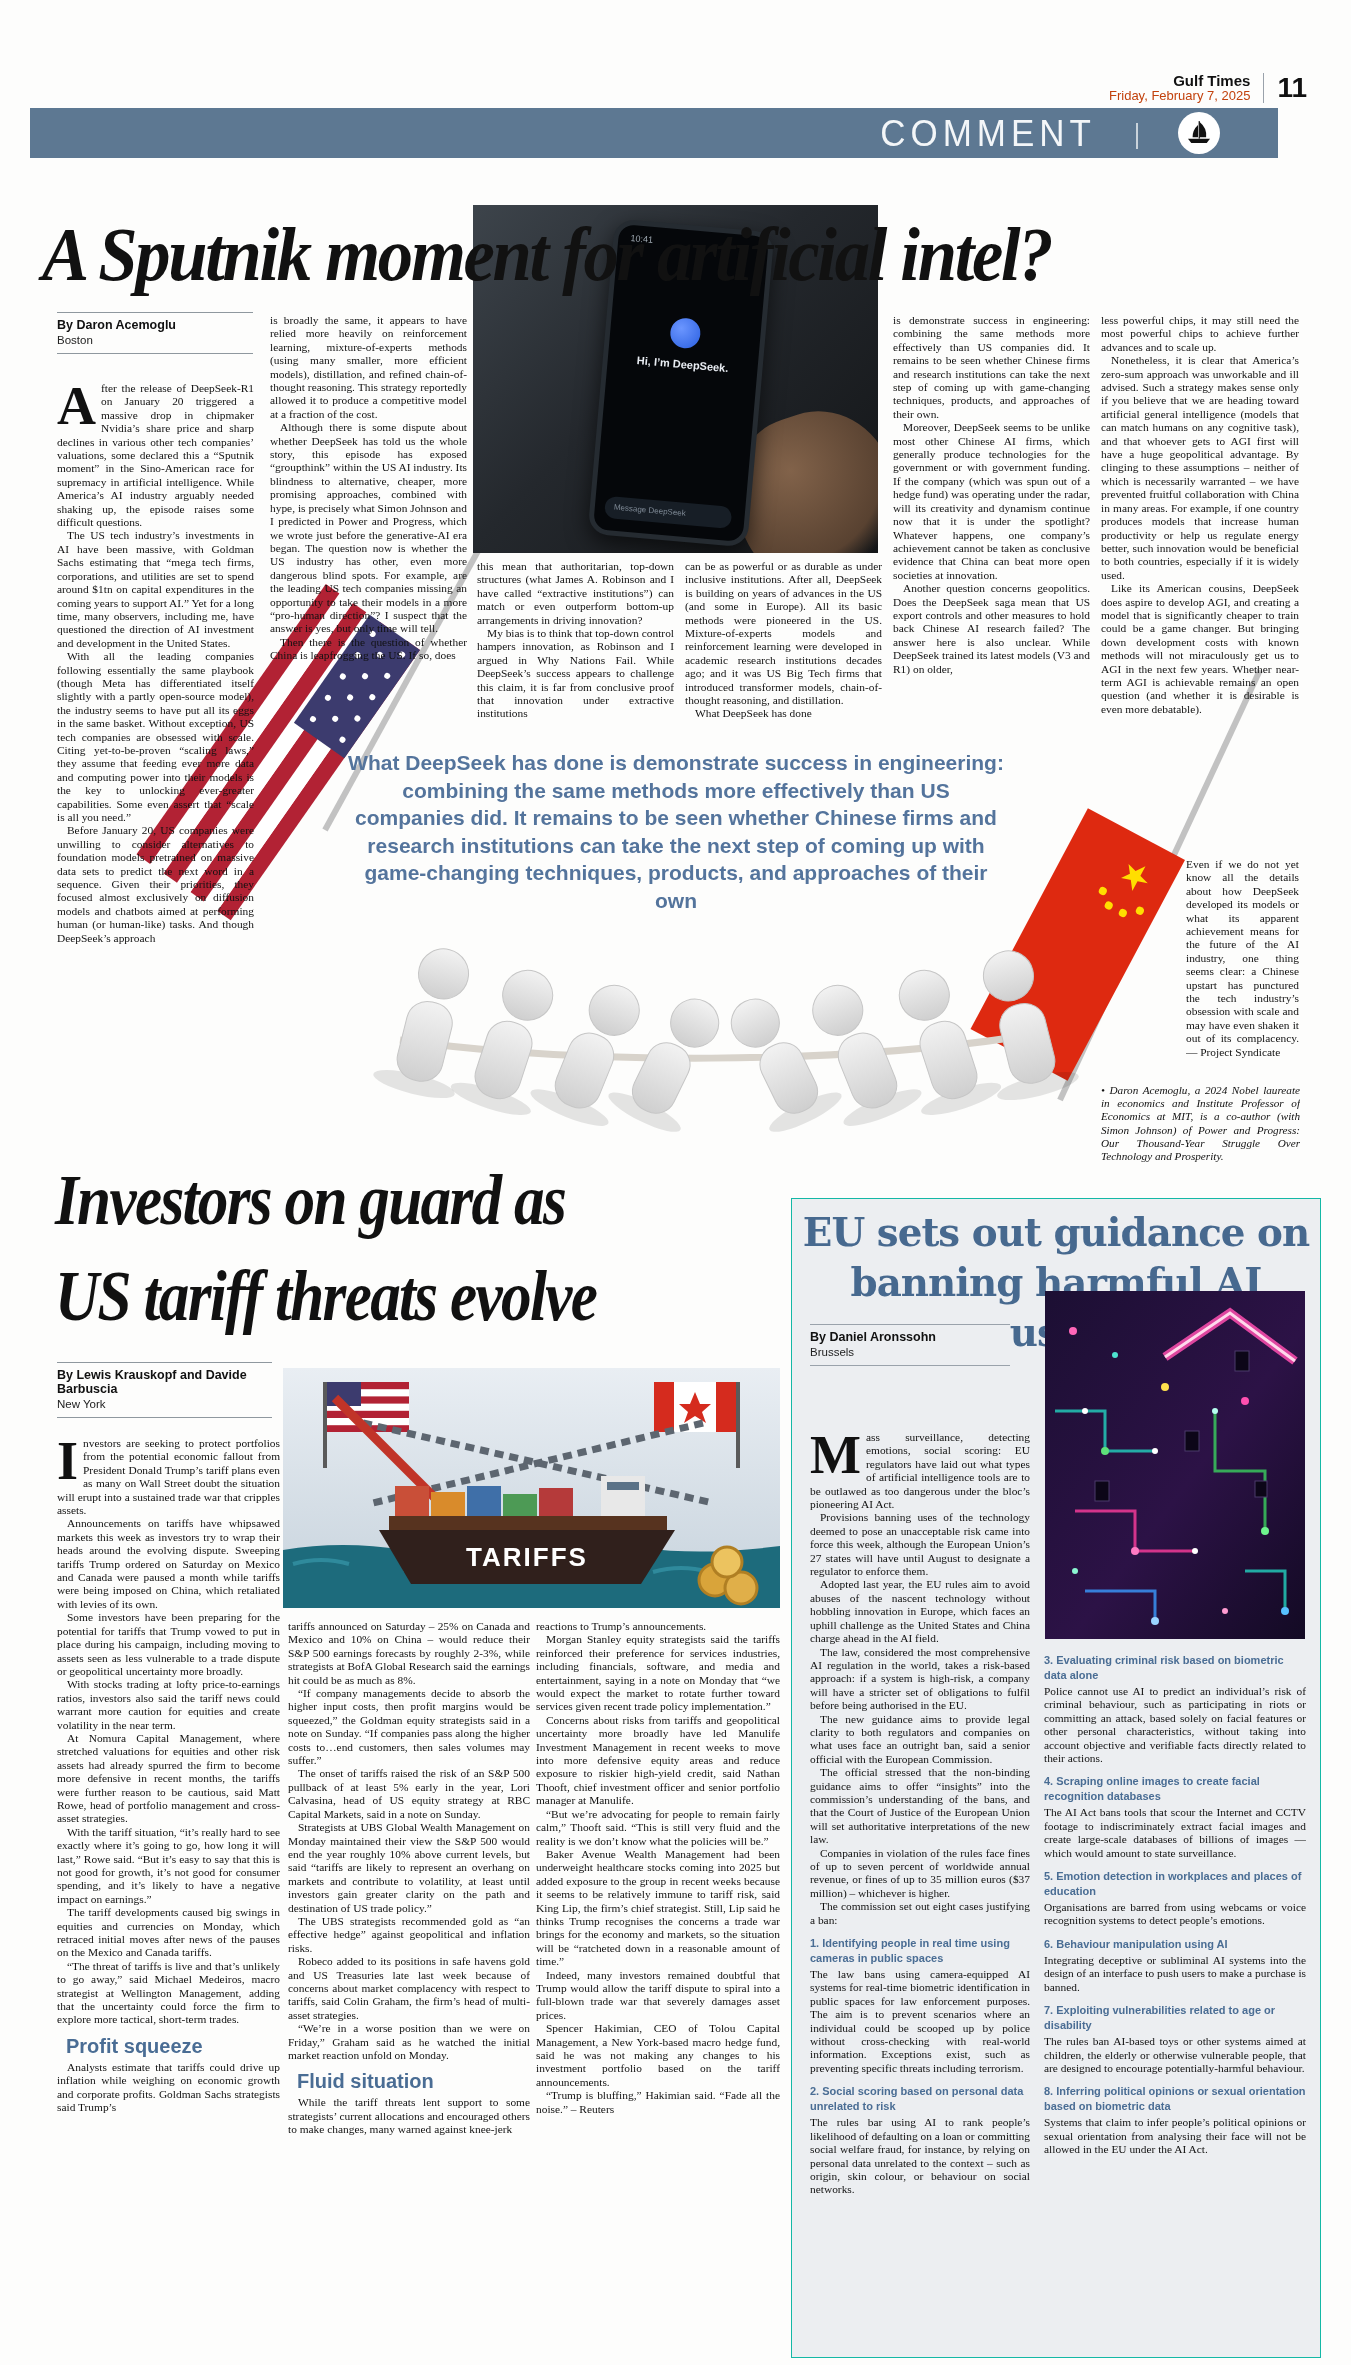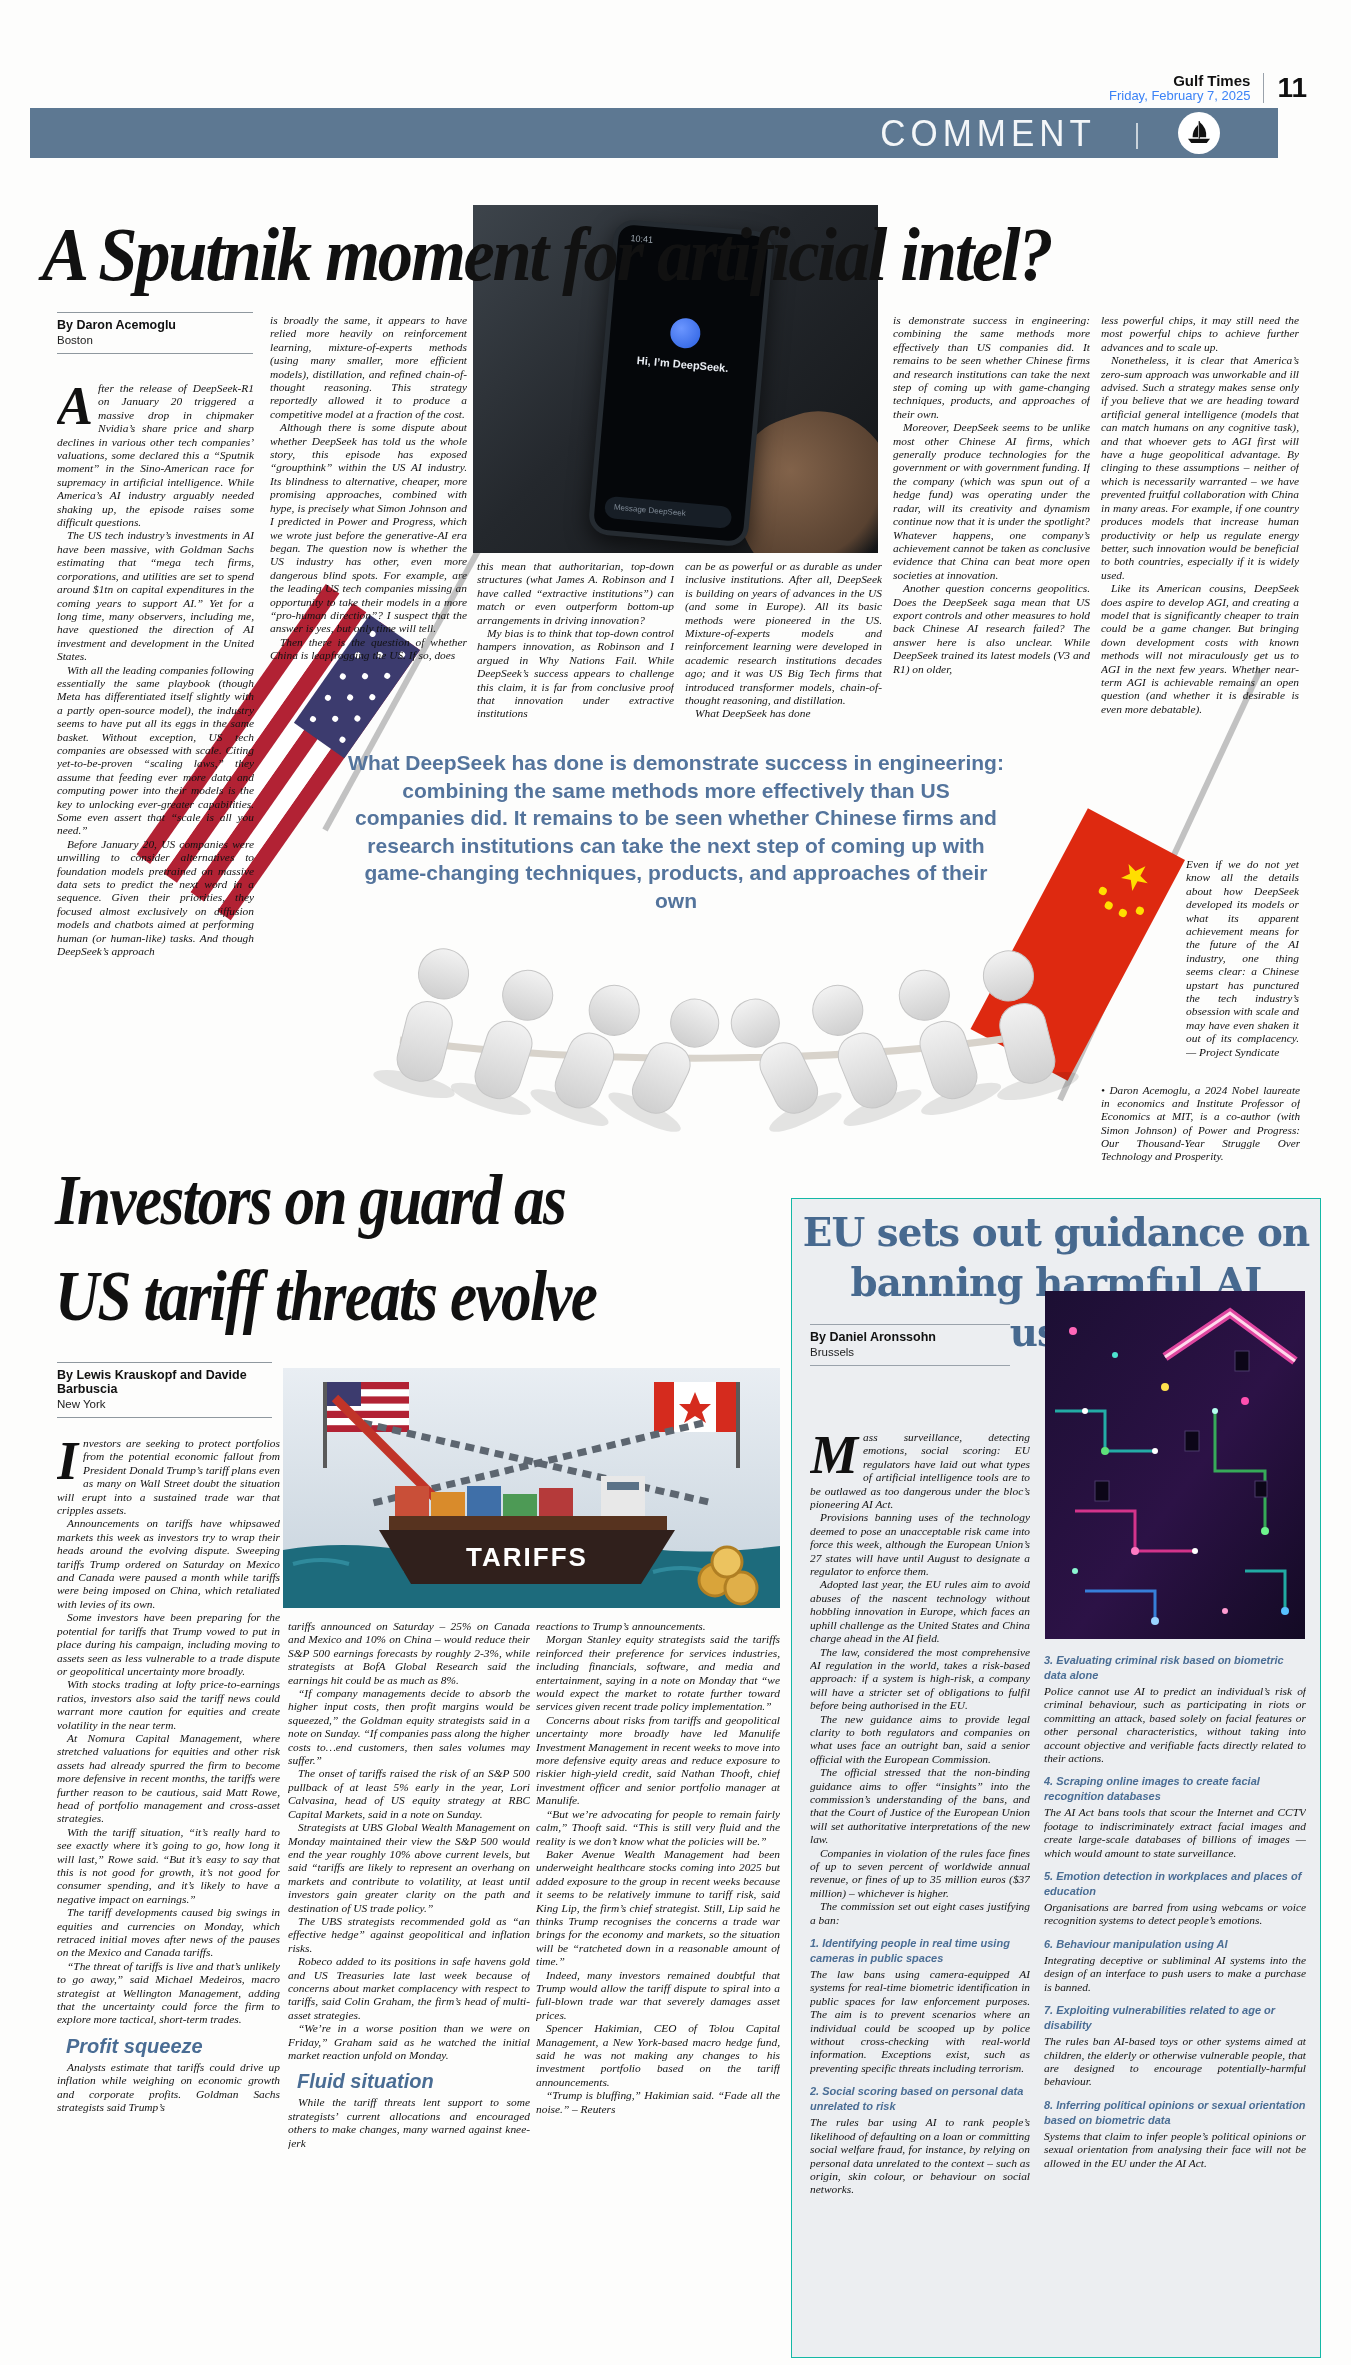--- a/index.html
+++ b/index.html
@@ -2,42 +2,42 @@
 <html><head>
 <meta charset="utf-8">
 <style>
   html,body { margin:0; padding:0; background:#888; }
   .page { position:relative; width:1351px; height:2365px; background:#fdfdfc; margin:0 auto;
           font-family:"Liberation Serif","DejaVu Serif",serif; color:#111; overflow:hidden; }
   
   .masthead { position:absolute; top:72px; right:44px; display:flex; align-items:center; gap:13px; z-index:5; }
   .mh-text { text-align:right; font-family:"Liberation Sans",sans-serif; }
   .mh-paper { font-weight:bold; font-size:15px; line-height:15px; }
-  .mh-date  { font-size:13px; line-height:15px; color:#3b82f6; }
+  .mh-date  { font-size:13px; line-height:15px; color:#c2410c; }
   .mh-div   { width:1px; height:30px; background:#9aa2ab; }
   .mh-page  { font-family:"Liberation Sans",sans-serif; font-weight:bold; font-size:28px; }
   .banner { position:absolute; left:30px; top:108px; width:1248px; height:50px; background:#5d7892;
             display:flex; align-items:center; justify-content:flex-end; gap:38px; padding-right:58px; box-sizing:border-box; z-index:4;}
   .banner-title { color:#f3f6f8; font-family:"Liberation Sans",sans-serif; font-size:35px; letter-spacing:5px; transform:scaleY(1.05); }
   .banner-sep { color:#e7ecf0; font-size:30px; font-weight:200; }
   .banner-logo { width:42px; height:42px; border-radius:50%; background:#fff; display:flex; align-items:center; justify-content:center; }
   
   .headline1 { position:absolute; left:42px; top:204px; width:1272px; height:106px;
                font-style:italic; font-weight:bold; font-size:76px; line-height:100px; letter-spacing:-2.5px;
                white-space:nowrap; transform:scaleX(0.93); transform-origin:left center; z-index:3;}
   .headline2 { position:absolute; left:55px; top:1152px; font-style:italic; font-weight:bold;
                font-size:72px; line-height:96px; letter-spacing:-2px; white-space:nowrap;
                transform:scaleX(0.85); transform-origin:left top; z-index:3;}
   
   .byline { position:absolute; border-top:1px solid #8f989f; border-bottom:1px solid #8f989f;
             padding:5px 0 6px 0; font-family:"Liberation Sans",sans-serif; z-index:3; background:transparent;}
   .byline .by  { font-weight:bold; font-size:12.5px; line-height:14px; }
   .byline .loc { font-size:11.5px; line-height:13px; color:#222; margin-top:2px; }
   
-  .col { position:absolute; overflow:hidden; z-index:2;font-style:italic; }
+  .col { position:absolute; overflow:hidden; z-index:2; }
   .bp  { margin:0; font-size:11.4px; line-height:13.4px; text-align:justify; text-indent:10px; }
   .bp.ni { text-indent:0; }
   .dc  { float:left; font-weight:bold; font-size:54px; line-height:43px; padding:3px 5px 0 0; }
   .subhead { font-family:"Liberation Sans",sans-serif; font-weight:bold; color:#4a6d94;
              font-size:20px; line-height:22px; margin:8px 0 4px 9px; }
   .bio { position:absolute; overflow:hidden; font-style:italic; font-size:11.2px; line-height:13.2px;
          text-align:justify; z-index:2;}
   .pullquote { position:absolute; left:345px; top:749px; width:662px; text-align:center;
                font-family:"Liberation Sans",sans-serif; font-weight:bold; font-size:21px; line-height:27.5px;
                color:#54749c; z-index:3; }

